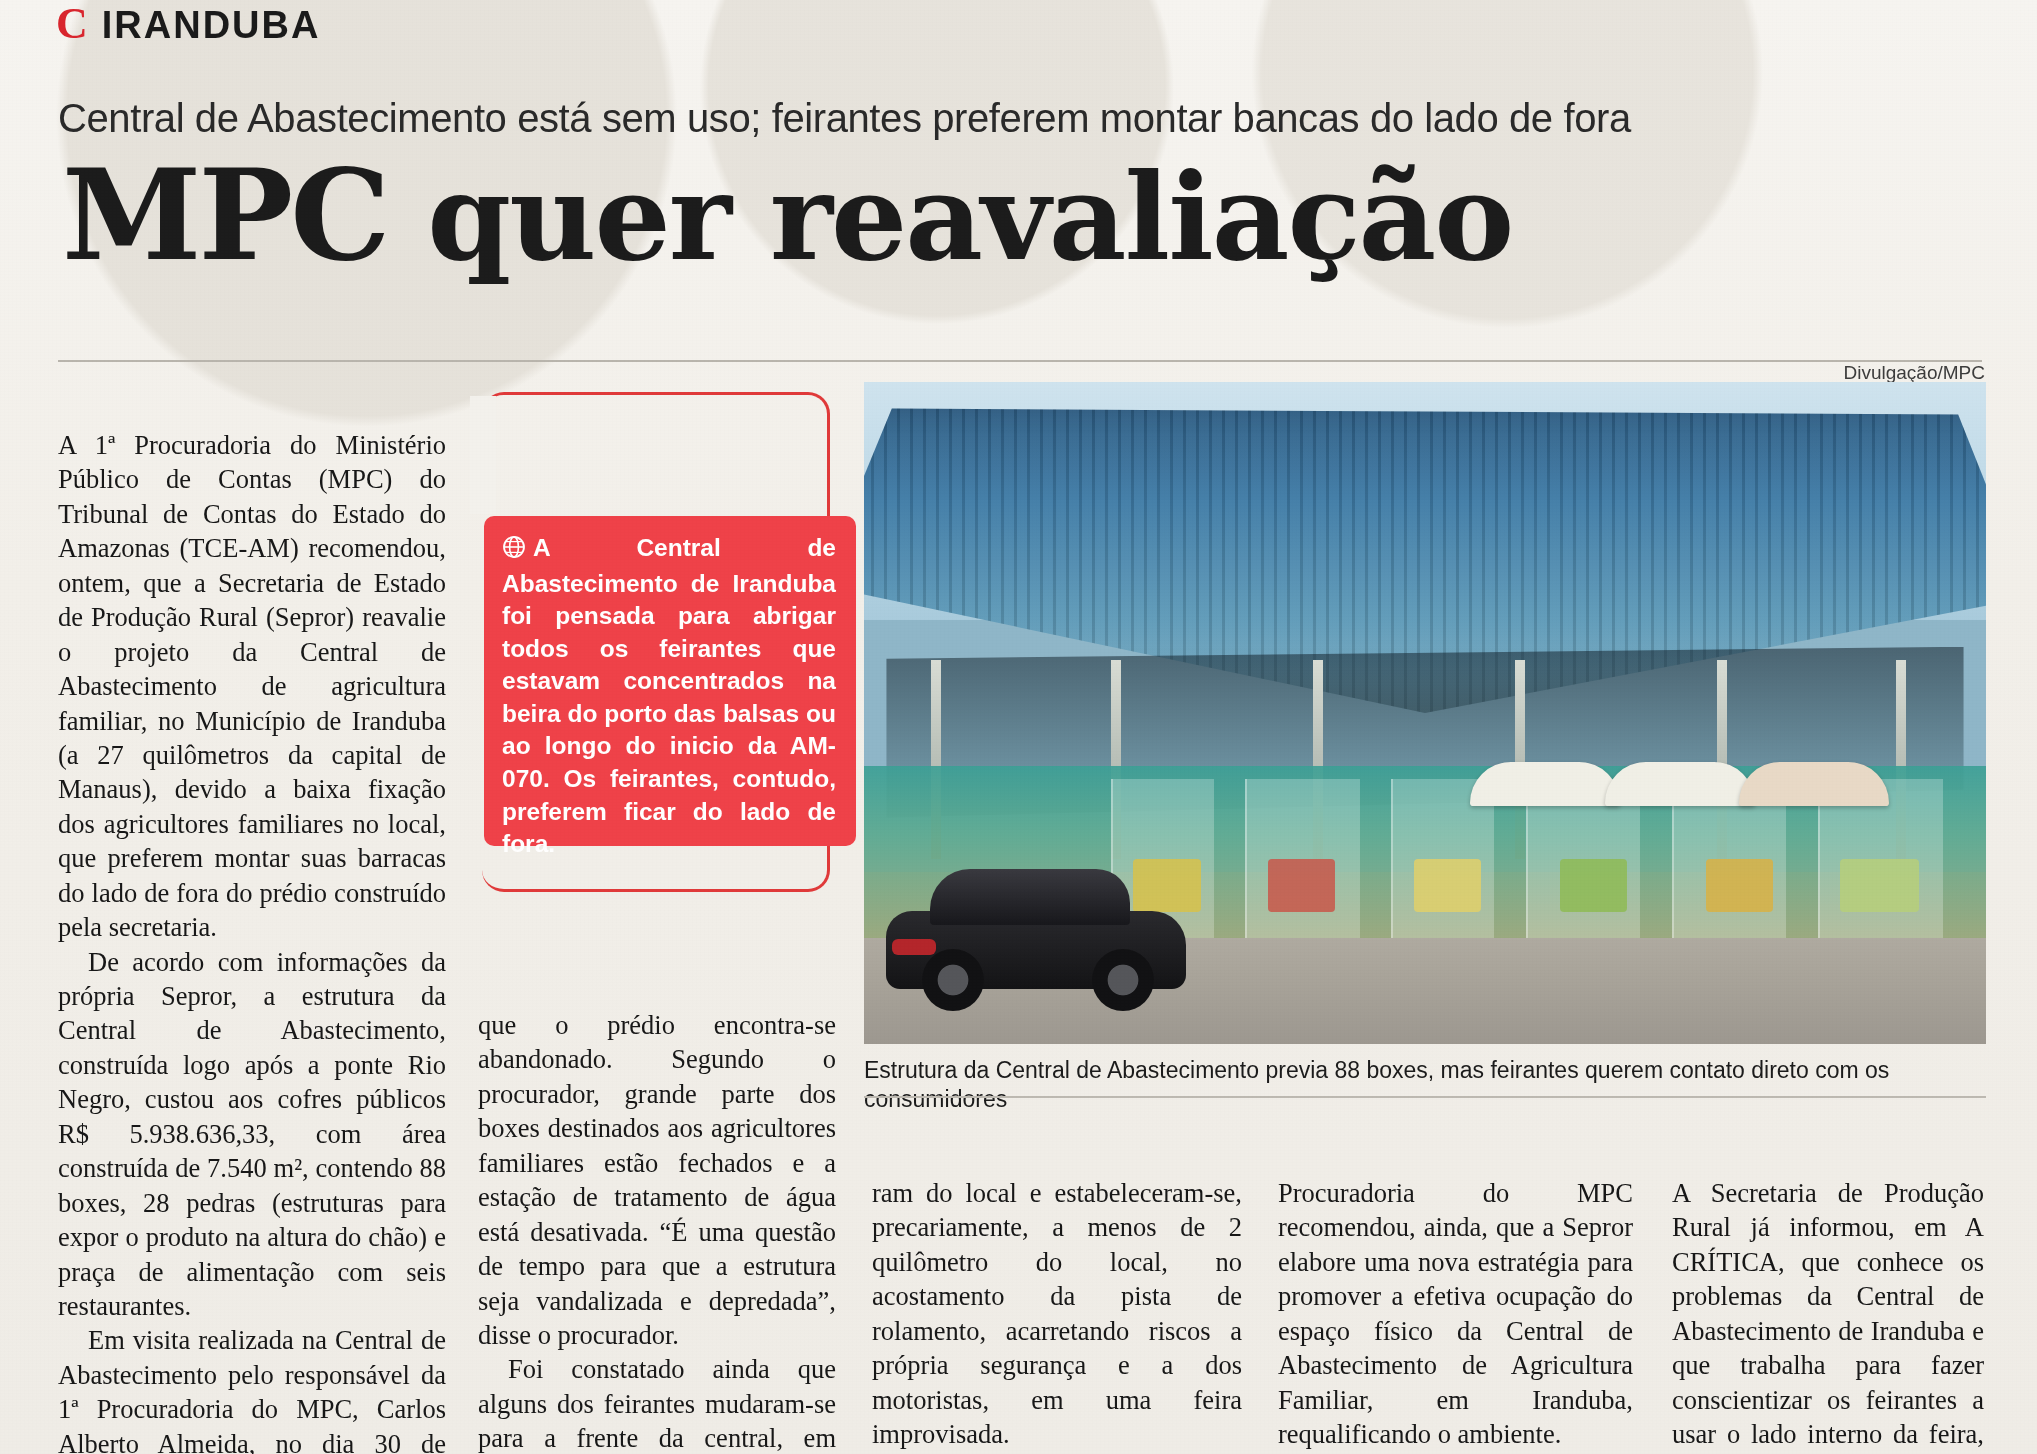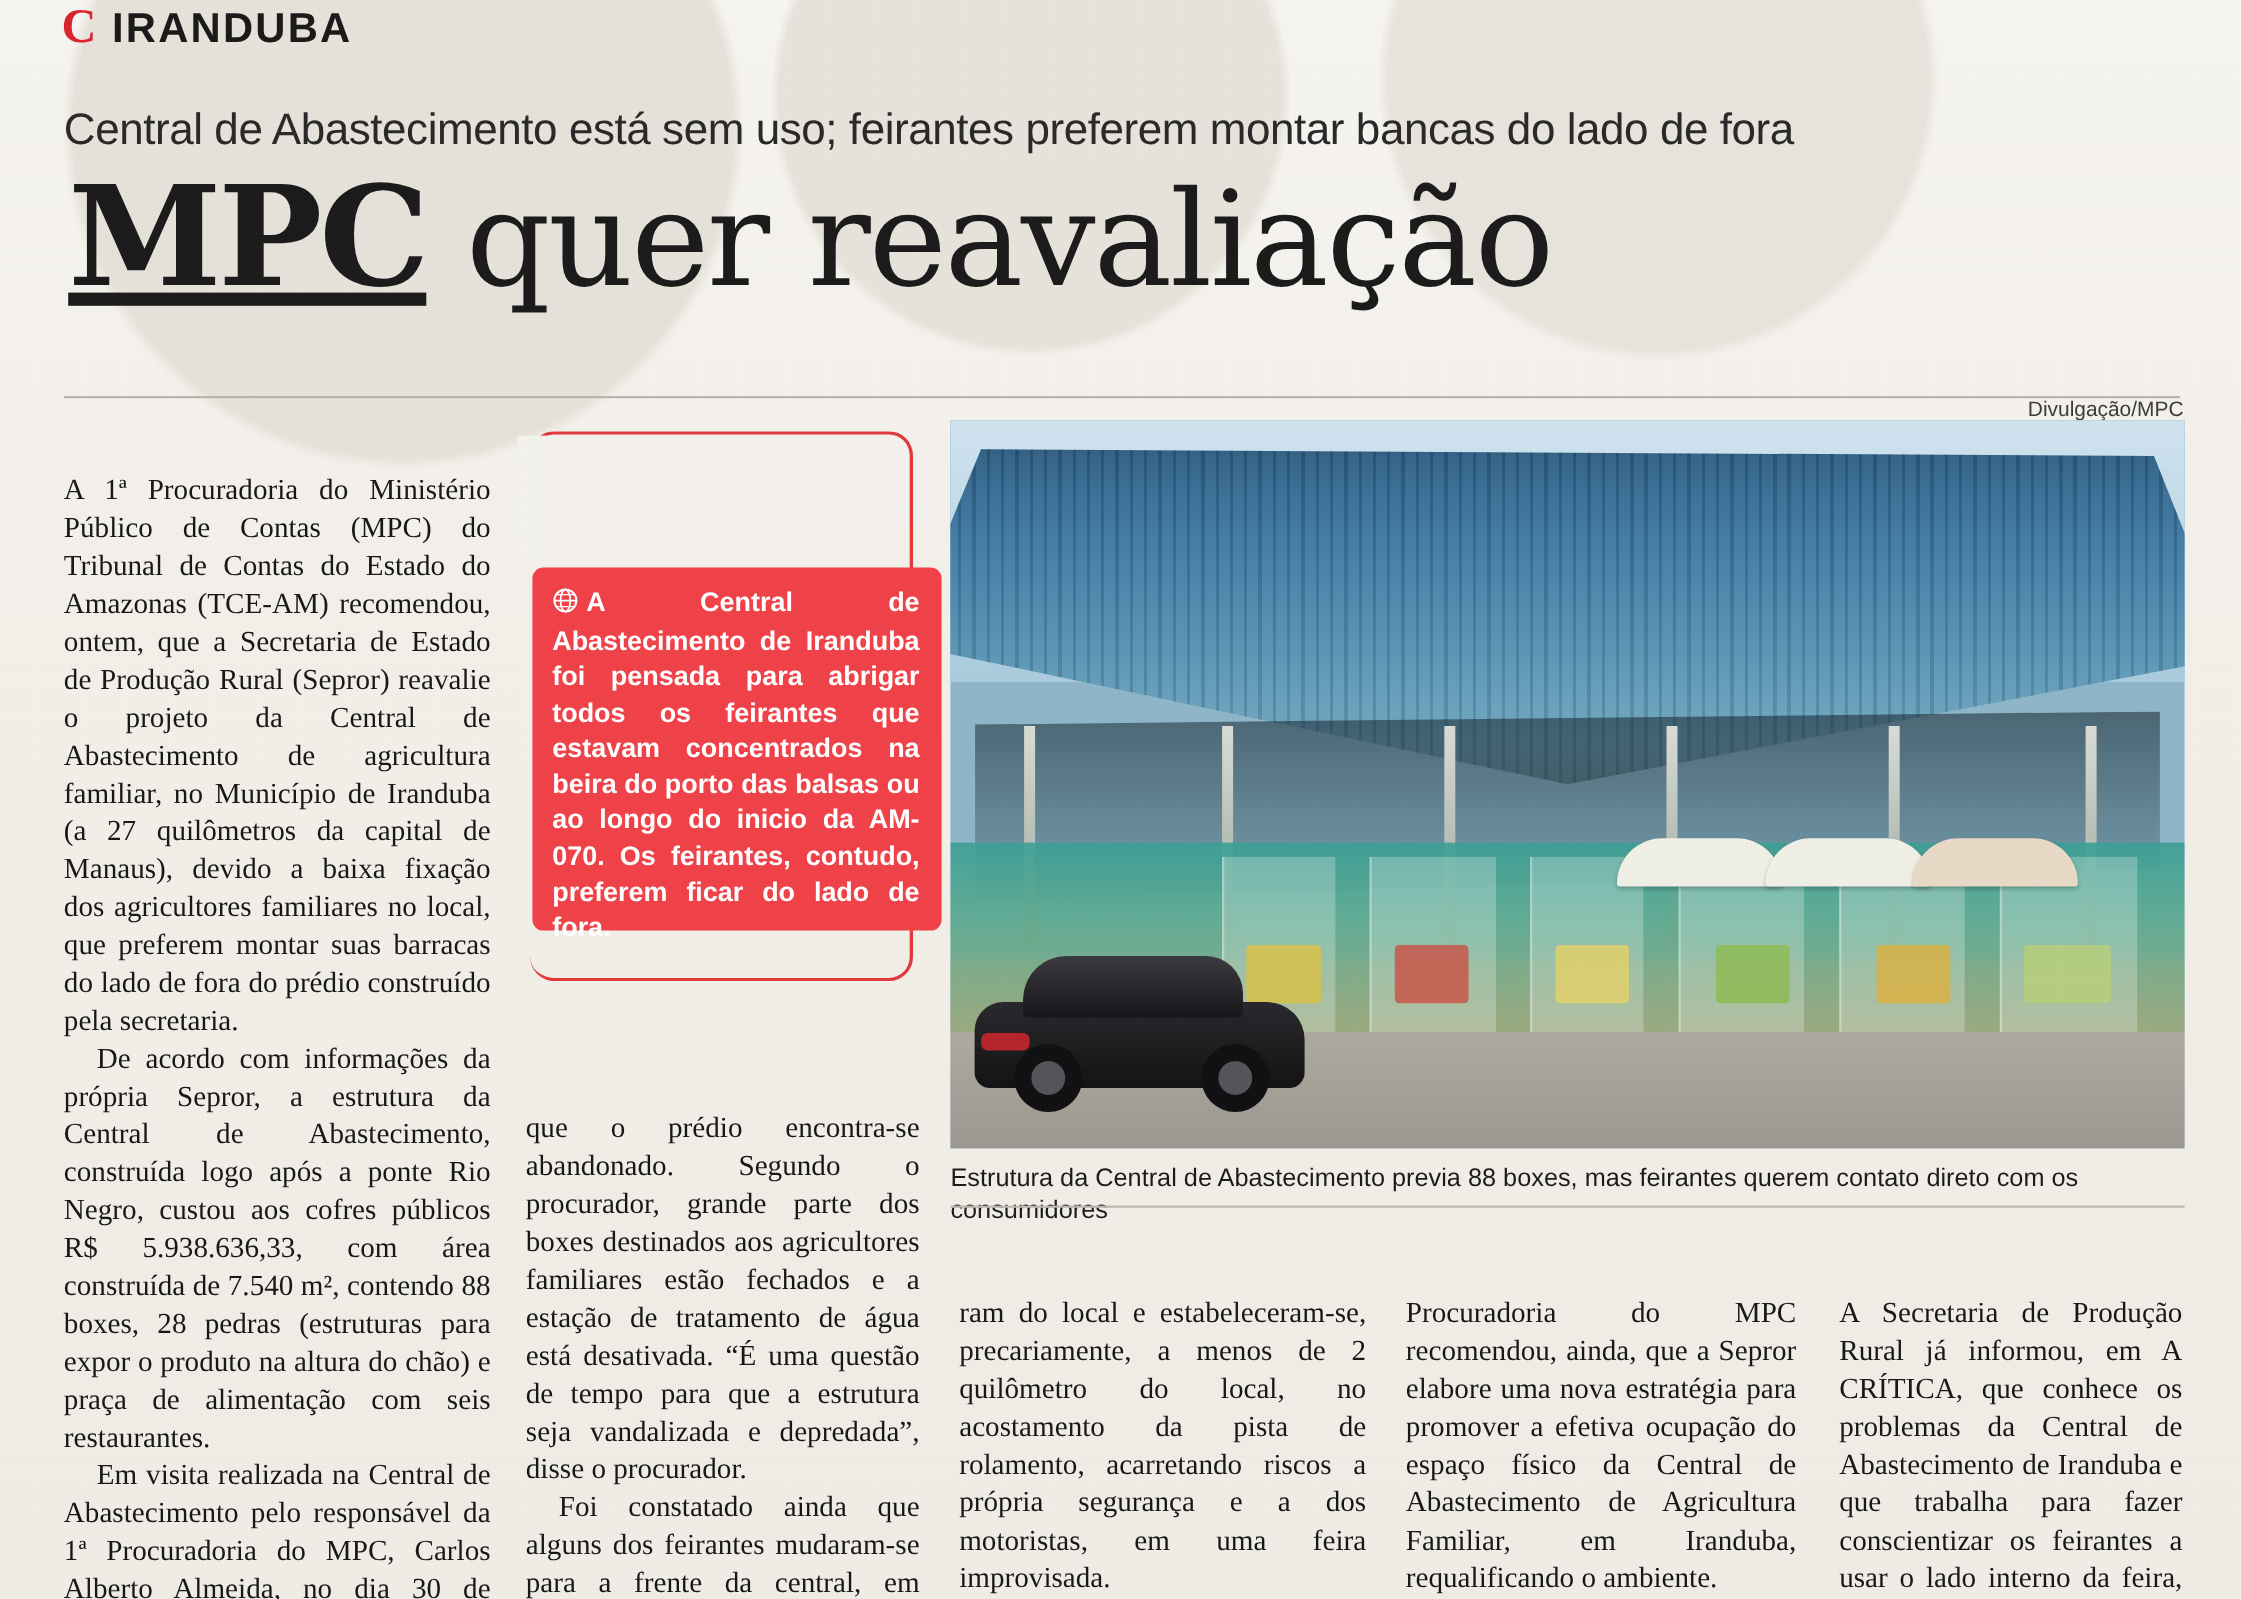--- a/index.html
+++ b/index.html
@@ -83,25 +83,24 @@
     width: 1920px;
     line-height: 1;
     white-space: nowrap;
   }
   .headline .h-bold {
     font-family: "DejaVu Serif", serif;
     font-weight: bold;
     font-size: 126px;
     letter-spacing: -3px;
     color: #1c1c1c;
-    text-decoration: underline;
   }
   .headline .h-rest {
     font-family: "DejaVu Serif", serif;
-    font-weight: normal;
+    font-weight: bold;
     font-size: 120px;
     letter-spacing: -2px;
     color: #1c1c1c;
   }
 
   .rule {
     position: absolute;
     left: 58px;
     top: 360px;
     width: 1924px;

